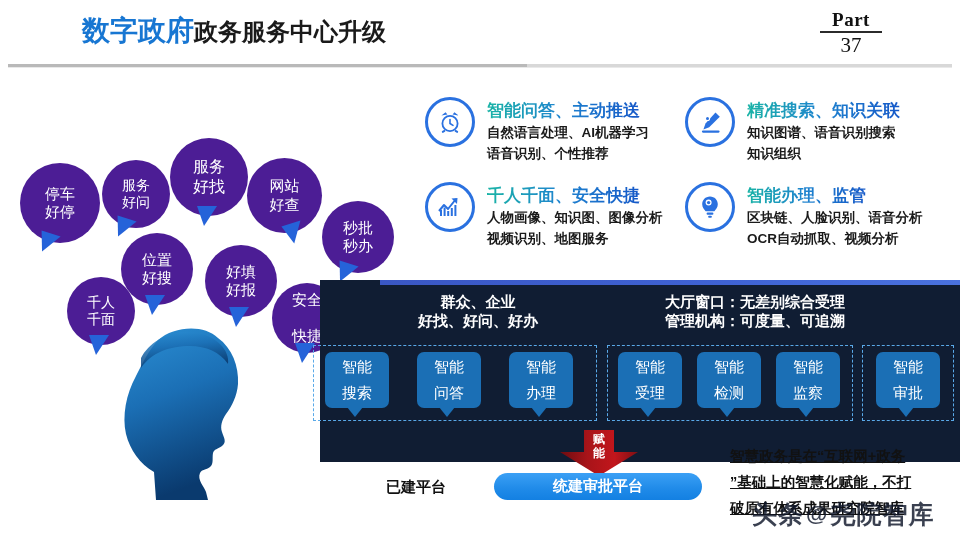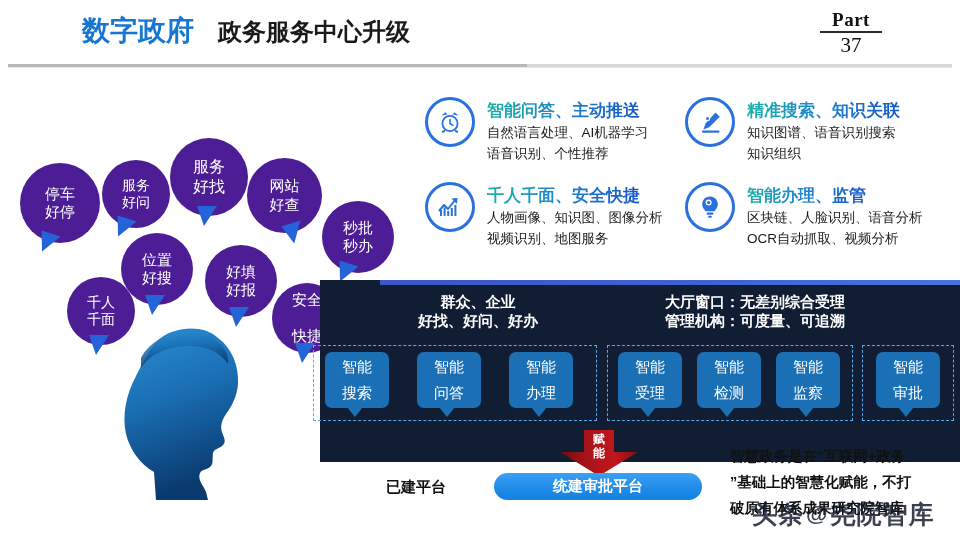--- a/index.html
+++ b/index.html
@@ -9,21 +9,21 @@
     position:relative;
   }
   .slide{position:absolute;inset:0;width:960px;height:540px;background:#fff;}
 
   
   .hdr-title{
     position:absolute;left:82px;top:17px;white-space:nowrap;
     font-size:28px;font-weight:bold;line-height:1;letter-spacing:0px;
   }
   .hdr-title .blue{color:#1776d2;}
-  .hdr-title .black{color:#1a1a1a;font-size:24px;margin-left:24px;}
+  .hdr-title .black{color:#1a1a1a;font-size:24px;}
 
   .part-box{position:absolute;left:820px;top:10px;width:62px;text-align:center;
             font-family:"Liberation Serif","DejaVu Serif",serif;color:#111;}
   .part-box .p-word{font-size:19px;font-weight:bold;line-height:20px;letter-spacing:0.5px;}
   .part-box .p-rule{height:2px;background:#2b2b2b;margin:1px 0 1px 0;}
   .part-box .p-num{font-size:21px;line-height:22px;}
 
   .hdr-rule{position:absolute;left:8px;top:64px;width:944px;height:3px;
             background:linear-gradient(to right,#b9b9b9 0%,#b9b9b9 55%,#d8d8d8 55%,#d8d8d8 100%);}
   .hdr-rule::after{content:"";position:absolute;left:0;top:3px;width:100%;height:1px;background:#e9e9e9;}
@@ -53,21 +53,21 @@
     border:3px solid #2a71e0;box-sizing:border-box;
     display:flex;align-items:center;justify-content:center;
   }
   .feat .ftitle{
     position:absolute;left:62px;top:2px;white-space:nowrap;
     font-size:17px;font-weight:bold;
     background:linear-gradient(90deg,#19b3a6 0%,#1f84cf 48%,#1558c8 100%);
     -webkit-background-clip:text;background-clip:text;color:transparent;
   }
   .feat .fline{position:absolute;left:62px;white-space:nowrap;
-    font-size:13.5px;font-weight:normal;color:#1a1a1a;}
+    font-size:13.5px;font-weight:bold;color:#1a1a1a;}
   .feat .fl1{top:27px;}
   .feat .fl2{top:48px;}
 
   
   .band{position:absolute;left:320px;top:280px;width:640px;height:182px;background:#101d33;}
   .band-top{position:absolute;left:380px;top:280px;width:580px;height:5px;
             background:linear-gradient(90deg,#3a57c4 0%,#3f63d4 60%,#4a72de 100%);}
 
   .band-head{position:absolute;color:#ffffff;font-weight:bold;font-size:15px;
              line-height:19px;text-align:center;white-space:nowrap;}
@@ -93,21 +93,21 @@
   .platform{
     position:absolute;left:494px;top:473px;width:208px;height:27px;border-radius:14px;
     background:linear-gradient(180deg,#3ba0f5 0%,#1f8ae8 60%,#1380e2 100%);
     color:#fff;font-size:15px;font-weight:bold;display:flex;align-items:center;justify-content:center;
   }
   .arrowbox{position:absolute;left:556px;top:430px;width:86px;height:46px;}
   .arrow-label{position:absolute;left:586px;top:432px;width:26px;text-align:center;
                color:#fff;font-size:12px;font-weight:bold;line-height:14px;z-index:3;}
 
   .rtext{position:absolute;left:730px;top:443px;width:228px;color:#111;
-         font-size:14.5px;font-weight:bold;line-height:26px;}
+         font-size:14.5px;font-weight:bold;line-height:26px;text-decoration:underline;}
 
   .watermark{position:absolute;left:752px;top:494px;width:208px;height:40px;
              color:#0f172a;font-size:25px;font-weight:bold;letter-spacing:1px;
              opacity:.82;white-space:nowrap;display:flex;align-items:center;}
   .watermark .wm-at{font-size:22px;margin:0 2px;}
 </style>
 </head>
 <body>
 
 <div class="slide">

